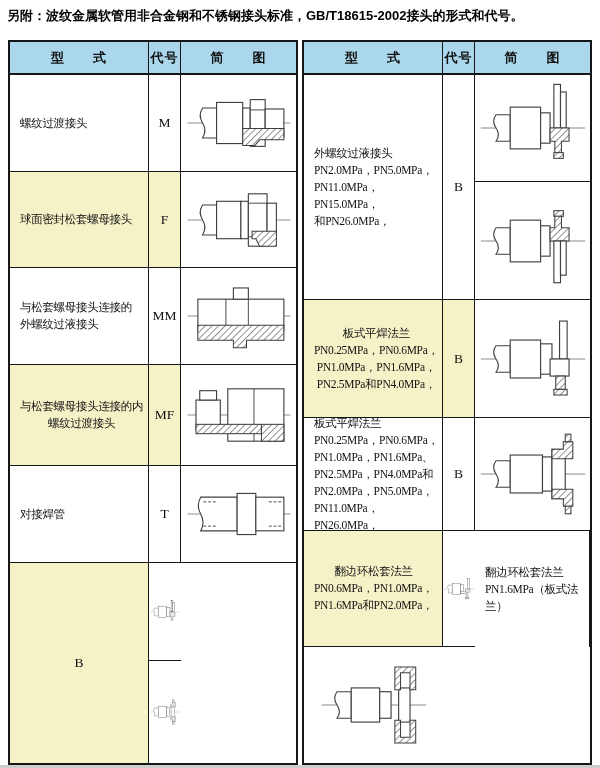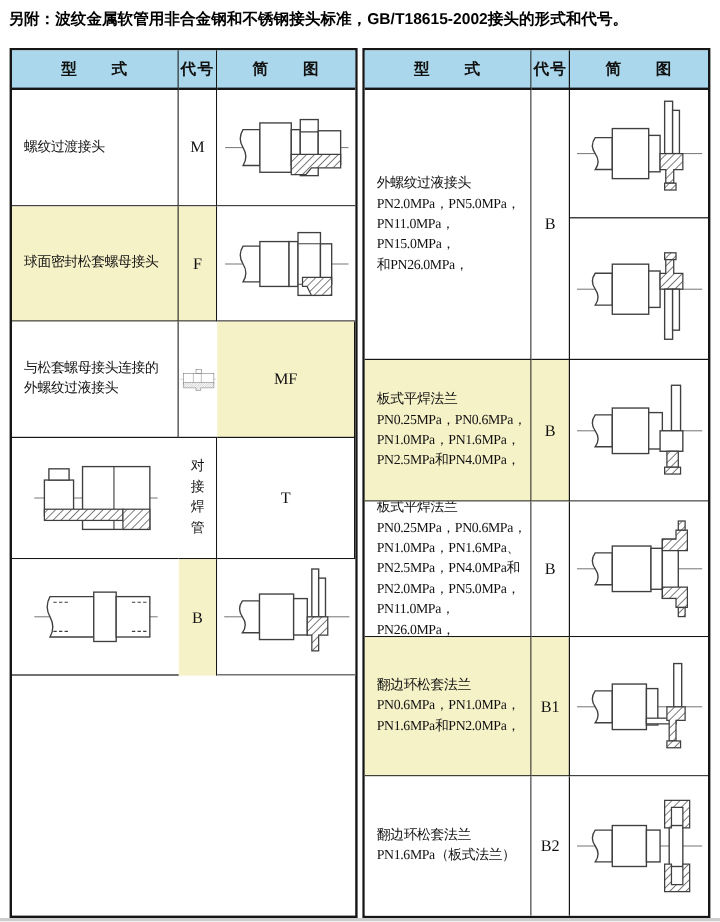--- a/index.html
+++ b/index.html
@@ -10,21 +10,21 @@
   .tbl{position:absolute;top:40px;height:725px;width:290px;border:2px solid var(--border,#161616);
     box-sizing:border-box;background:#fff;display:grid;grid-template-columns:139px 32px 1fr;}
   .tbl-left{left:8px;grid-template-rows:33px 97px 96px 97px 101px 97px 1fr;}
   .tbl-right{left:302px;grid-template-rows:33px 225px 118px 113px 116px 1fr;}
   .c{box-sizing:border-box;border-right:1px solid var(--border,#161616);border-bottom:1px solid var(--border,#161616);
      display:flex;align-items:center;overflow:hidden;background:#fff;}
   .c.lastcol{border-right:none;}
   .c.lastrow{border-bottom:none;}
   .c.hd{background:var(--header-bg,#aad7eb);justify-content:center;font-weight:bold;font-size:13px;
      border-bottom-width:2px;letter-spacing:1px;font-family:Liberation Mono, monospace;}
-  .c.hl{background:var(--row-highlight,#f6f2c8);}
+  .c.hl{background:var(--row-highlight,#f6f2c8);text-align:center;}
   .type-cell{font-size:11.5px;line-height:17px;padding:2px 2px 2px 10px;white-space:pre-line;
      letter-spacing:-0.3px;}
   .code-cell{justify-content:center;font-size:13.5px;}
   .diag-cell{justify-content:center;}
   .split{flex-direction:column;align-items:stretch;padding:0;}
   .split .sub{display:flex;align-items:center;justify-content:center;box-sizing:border-box;overflow:hidden;}
   .split .sub.first{border-bottom:1px solid var(--border,#161616);}
   svg.dg{display:block;}
   .edge-shadow{position:absolute;left:0;bottom:0;width:600px;height:3px;background:#cdcdcd;}
 </style>
@@ -77,31 +77,34 @@
         <rect x="68" y="18" width="20" height="56" fill="#fff" stroke="#3f3f3f" stroke-width="1.2"></rect>
         <line x1="68" y1="28" x2="88" y2="28" stroke="#3f3f3f" stroke-width="1"></line>
         <line x1="68" y1="64" x2="88" y2="64" stroke="#3f3f3f" stroke-width="1"></line>
         <rect x="88" y="28" width="10" height="36" fill="#fff" stroke="#3f3f3f" stroke-width="1.2"></rect>
         <path d="M72,58 H98 V74 H80 L76,66 H72 Z" fill="url(#h45)" stroke="#3f3f3f" stroke-width="1.1"></path>
       </svg>
     </div>
 
     <div class="c type-cell">与松套螺母接头连接的
 外螺纹过液接头</div>
+    <div class="c code-cell">MM</div>
     <div class="c diag-cell lastcol">
       <svg class="dg" width="110" height="86" viewBox="0 0 116 92">
         <line x1="3" y1="46" x2="113" y2="46" stroke="#666" stroke-width="0.8"></line>
         <rect x="14" y="28" width="92" height="34" fill="#fff" stroke="#3f3f3f" stroke-width="1.2"></rect>
         <line x1="44" y1="28" x2="44" y2="62" stroke="#3f3f3f" stroke-width="1"></line>
         <line x1="68" y1="28" x2="68" y2="62" stroke="#3f3f3f" stroke-width="1"></line>
         <rect x="52" y="16" width="16" height="12" fill="#fff" stroke="#3f3f3f" stroke-width="1.2"></rect>
         <path d="M14,56 H106 V72 H66 V80 H52 V72 H14 Z" fill="url(#h45)" stroke="#3f3f3f" stroke-width="1.1"></path>
       </svg>
     </div>
 
+    <div class="c type-cell hl">与松套螺母接头连接的内
+螺纹过渡接头</div>
     <div class="c code-cell hl">MF</div>
     <div class="c diag-cell lastcol">
       <svg class="dg" width="110" height="86" viewBox="0 0 116 92">
         <line x1="3" y1="46" x2="113" y2="46" stroke="#666" stroke-width="0.8"></line>
         <rect x="12" y="30" width="26" height="32" fill="#fff" stroke="#3f3f3f" stroke-width="1.2"></rect>
         <rect x="16" y="20" width="18" height="10" fill="#fff" stroke="#3f3f3f" stroke-width="1.2"></rect>
         <rect x="46" y="18" width="60" height="56" fill="#fff" stroke="#3f3f3f" stroke-width="1.2"></rect>
         <line x1="74" y1="18" x2="74" y2="74" stroke="#3f3f3f" stroke-width="1"></line>
         <rect x="12" y="56" width="70" height="10" fill="url(#h45)" stroke="#3f3f3f" stroke-width="1.1"></rect>
         <rect x="82" y="56" width="24" height="18" fill="url(#h45)" stroke="#3f3f3f" stroke-width="1.1"></rect>
@@ -225,37 +228,35 @@
         <path d="M78,30 H100 V12 H90 V20 H78 Z" fill="url(#h45)" stroke="#3f3f3f" stroke-width="1.1"></path>
         <rect x="92" y="4" width="6" height="8" fill="url(#h45)" stroke="#3f3f3f" stroke-width="1.1"></rect>
         <path d="M78,62 H100 V80 H90 V72 H78 Z" fill="url(#h45)" stroke="#3f3f3f" stroke-width="1.1"></path>
         <rect x="92" y="80" width="6" height="8" fill="url(#h45)" stroke="#3f3f3f" stroke-width="1.1"></rect>
       </svg>
     </div>
 
     <div class="c type-cell hl">翻边环松套法兰
 PN0.6MPa，PN1.0MPa，
 PN1.6MPa和PN2.0MPa，</div>
-    <div class="c code-cell hl">B1</div>
     <div class="c diag-cell lastcol">
       <svg class="dg" width="110" height="96" viewBox="0 0 116 92">
         <line x1="3" y1="46" x2="113" y2="46" stroke="#666" stroke-width="0.8"></line>
         <path d="M34,32 H19 q-5,7 0,14 q5,7 0,14 H34 Z" fill="#fff" stroke="#3f3f3f" stroke-width="1.2"></path>
         <rect x="34" y="26" width="30" height="40" fill="#fff" stroke="#3f3f3f" stroke-width="1.2"></rect>
         <rect x="64" y="30" width="10" height="32" fill="#fff" stroke="#3f3f3f" stroke-width="1.2"></rect>
         <rect x="64" y="56" width="26" height="5" fill="#fff" stroke="#3f3f3f" stroke-width="1.1"></rect>
         <rect x="88" y="8" width="7" height="38" fill="#fff" stroke="#3f3f3f" stroke-width="1.2"></rect>
         <path d="M82,46 H98 V58 H90 V76 H84 V58 H82 Z" fill="url(#h45)" stroke="#3f3f3f" stroke-width="1.1"></path>
         <rect x="82" y="76" width="12" height="6" fill="url(#h45)" stroke="#3f3f3f" stroke-width="1.1"></rect>
       </svg>
     </div>
 
     <div class="c type-cell lastrow">翻边环松套法兰
 PN1.6MPa（板式法兰）</div>
-    <div class="c code-cell lastrow">B2</div>
     <div class="c diag-cell lastcol lastrow">
       <svg class="dg" width="110" height="96" viewBox="0 0 116 92">
         <line x1="3" y1="46" x2="113" y2="46" stroke="#666" stroke-width="0.8"></line>
         <path d="M34,32 H19 q-5,7 0,14 q5,7 0,14 H34 Z" fill="#fff" stroke="#3f3f3f" stroke-width="1.2"></path>
         <rect x="34" y="28" width="30" height="36" fill="#fff" stroke="#3f3f3f" stroke-width="1.2"></rect>
         <rect x="64" y="32" width="12" height="28" fill="#fff" stroke="#3f3f3f" stroke-width="1.2"></rect>
         <rect x="84" y="28" width="12" height="36" fill="#fff" stroke="#3f3f3f" stroke-width="1.2"></rect>
         <path d="M80,30 V6 H102 V30 H96 V12 H86 V30 Z" fill="url(#h45)" stroke="#3f3f3f" stroke-width="1.1"></path>
         <path d="M80,62 V86 H102 V62 H96 V80 H86 V62 Z" fill="url(#h45)" stroke="#3f3f3f" stroke-width="1.1"></path>
       </svg>

